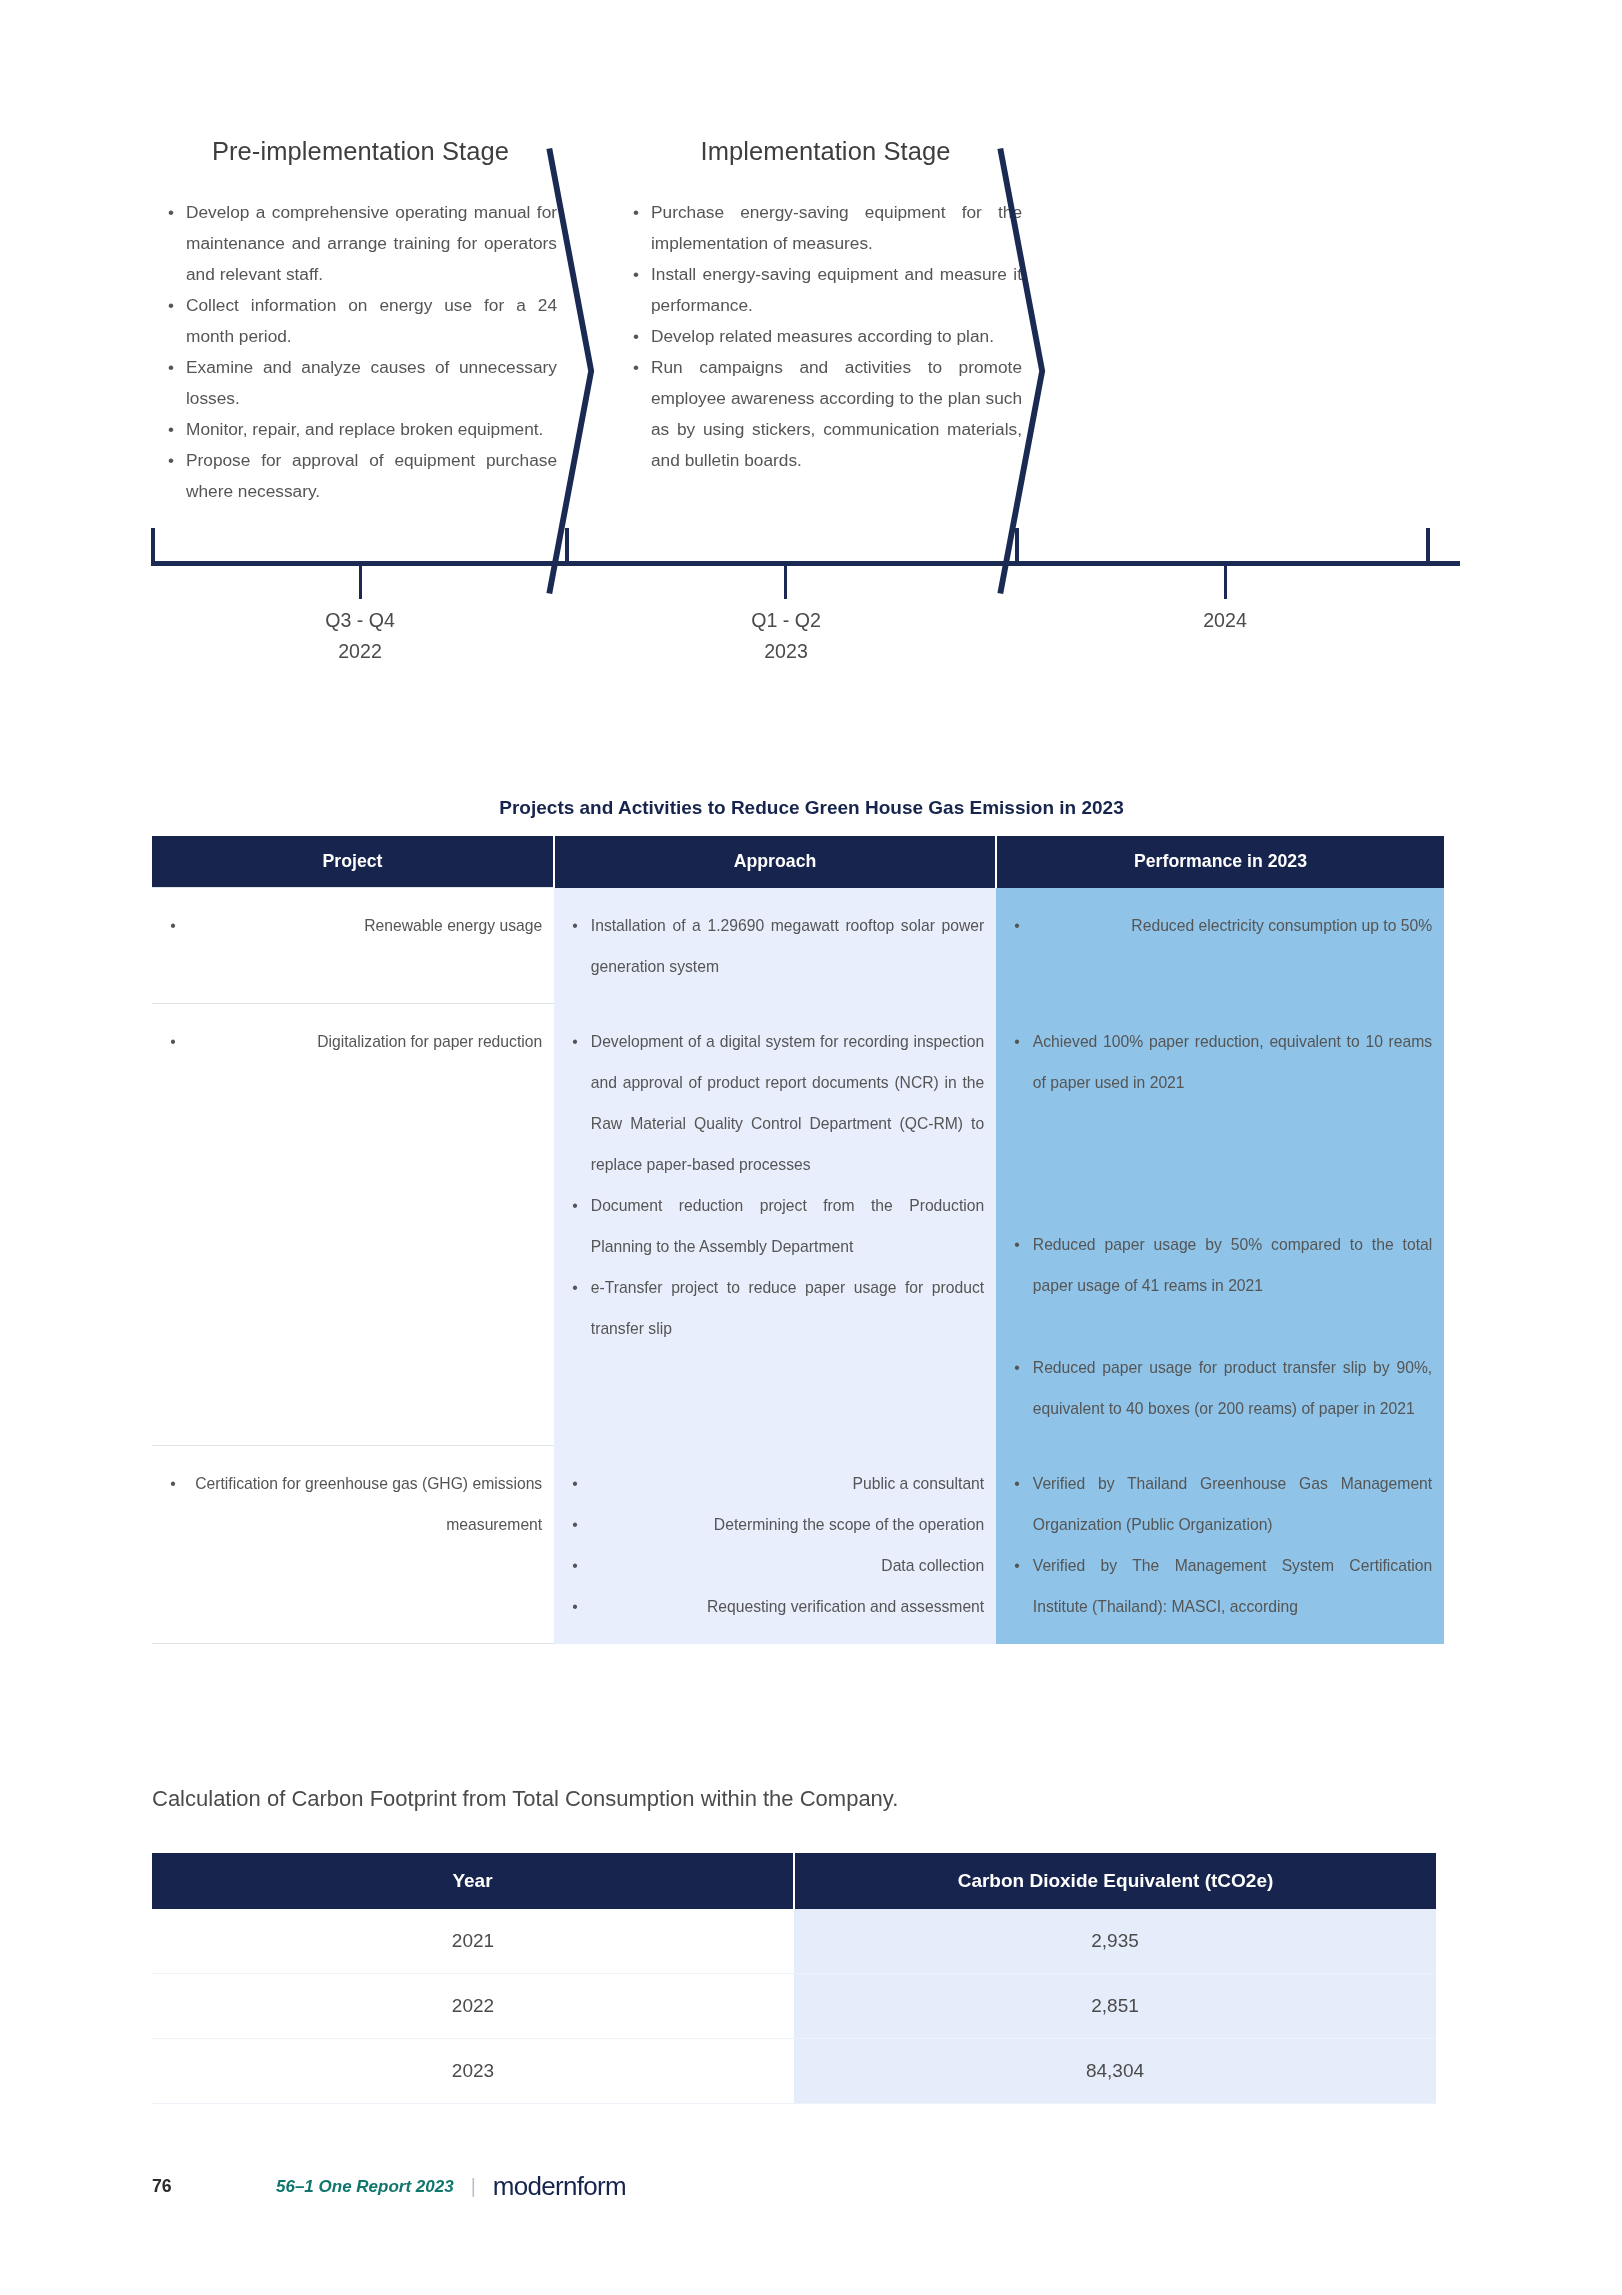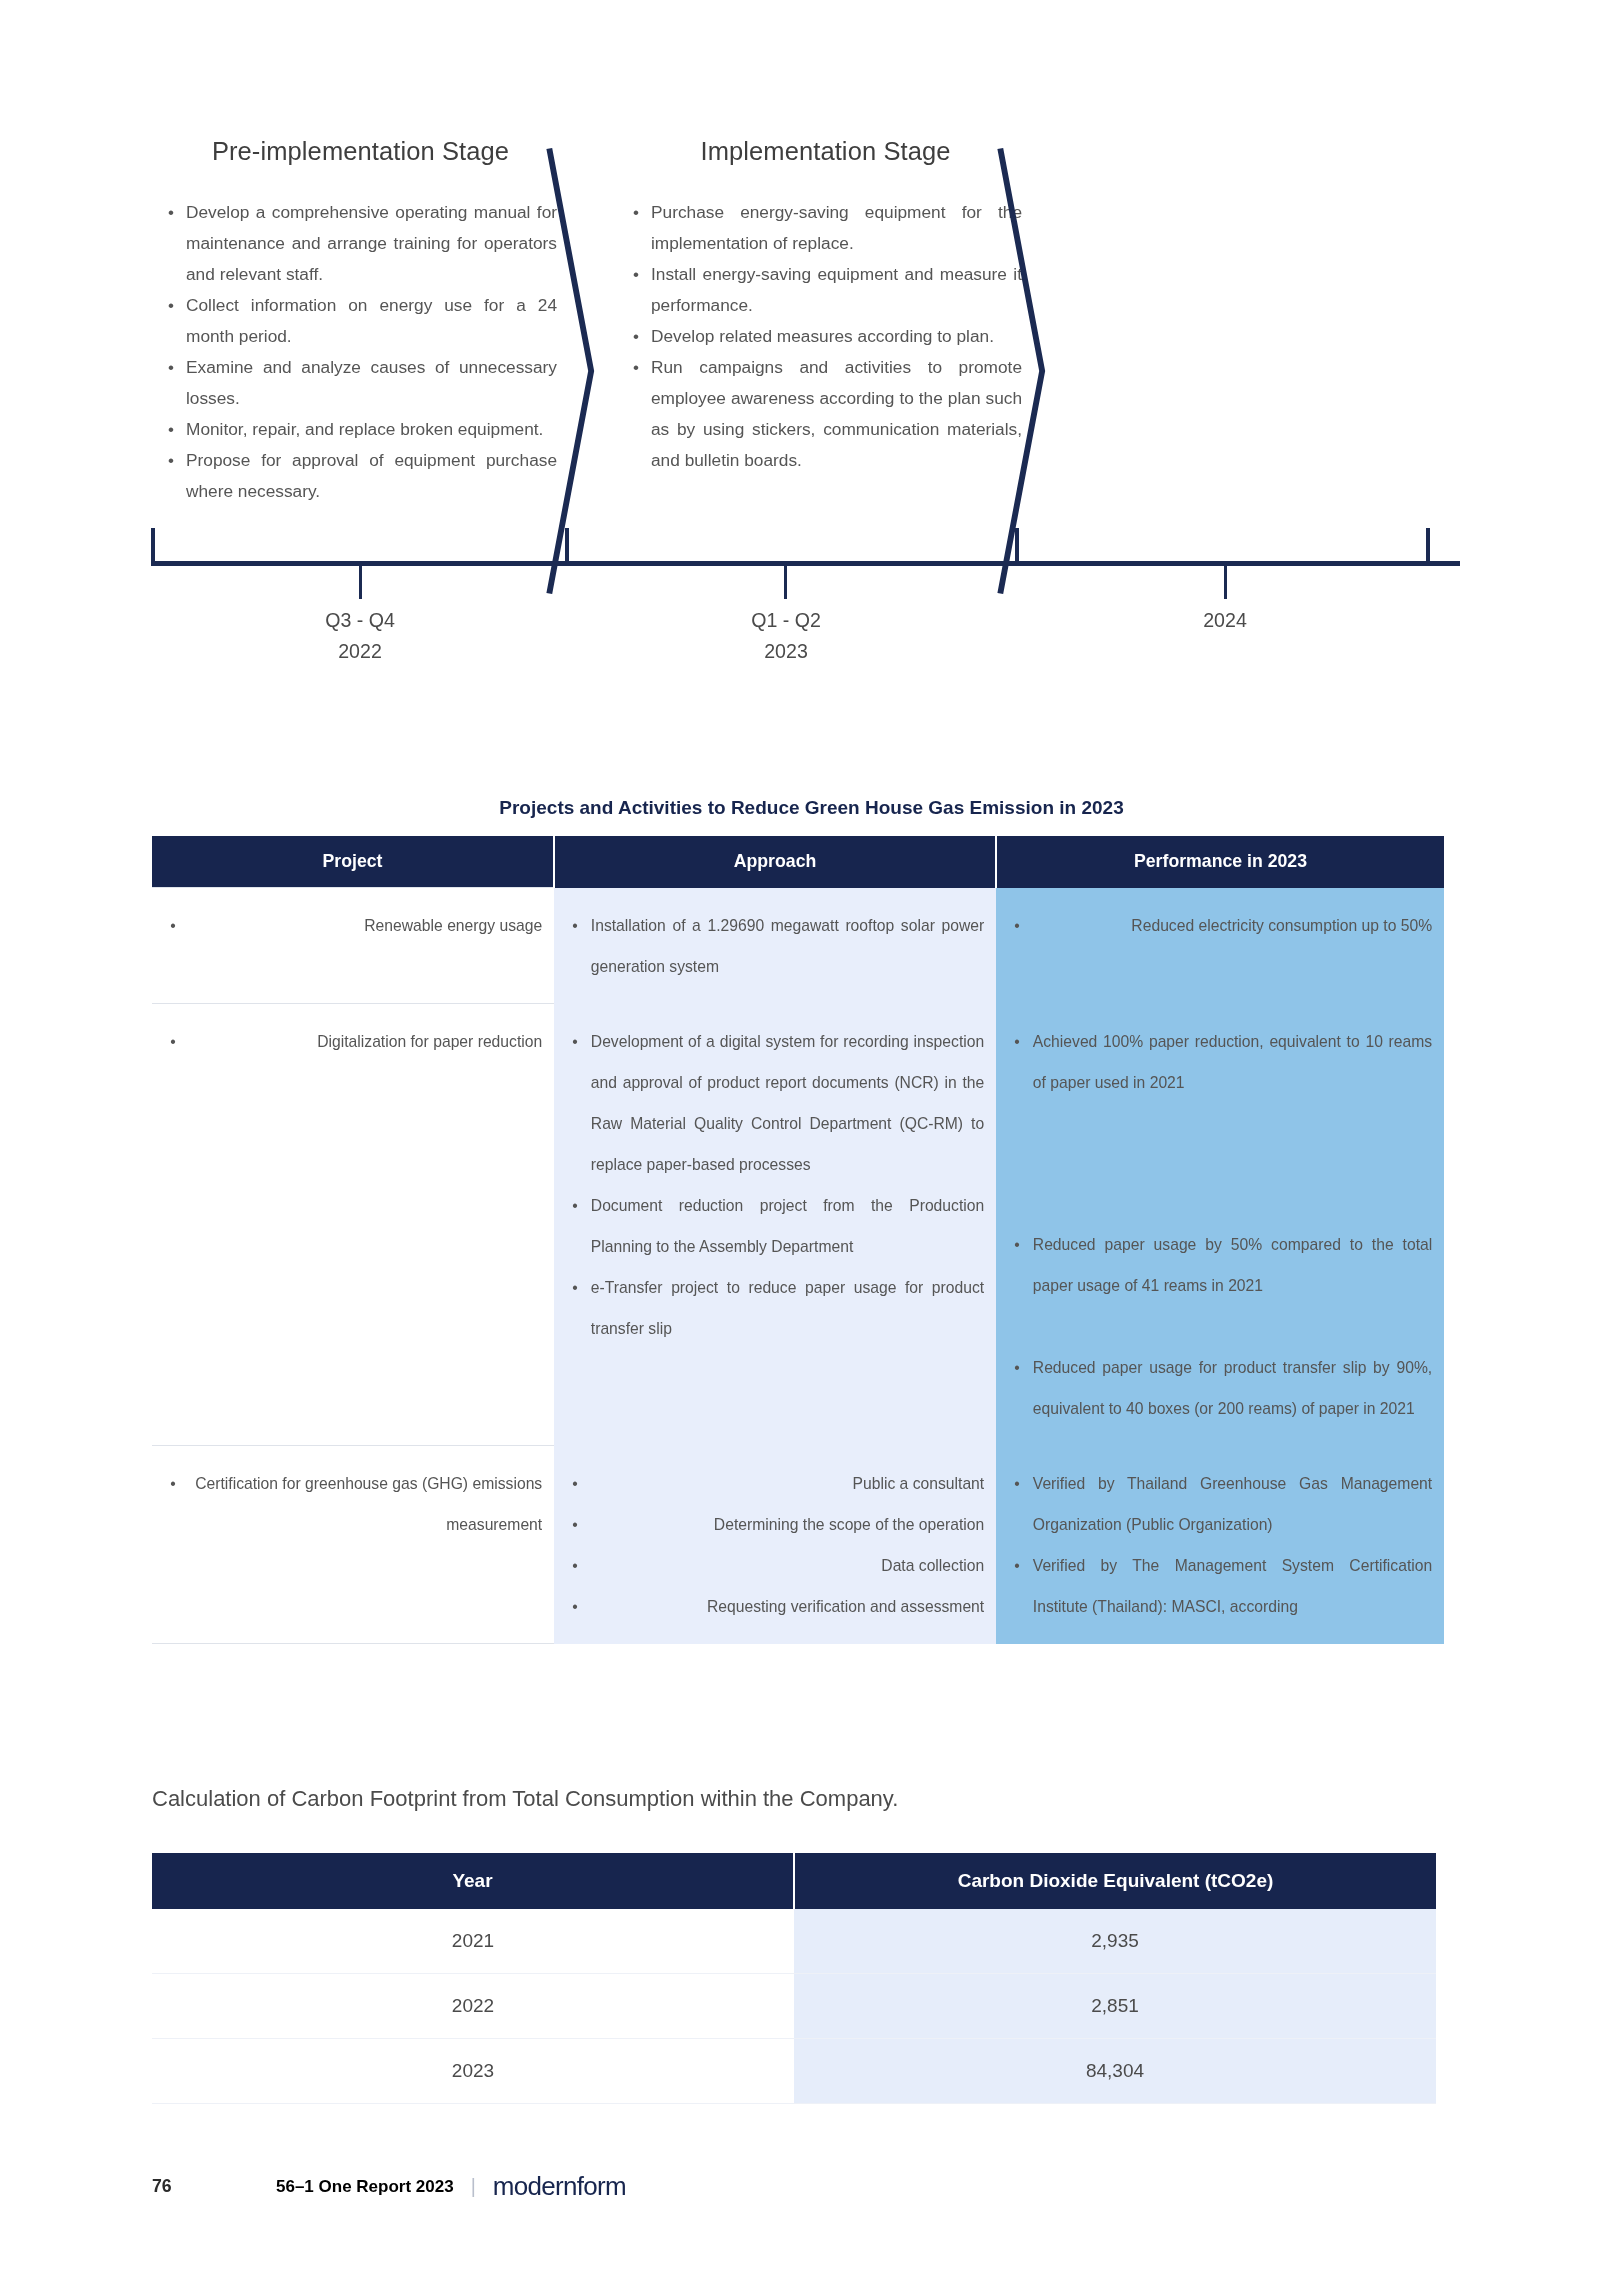--- a/index.html
+++ b/index.html
@@ -175,21 +175,21 @@
 
   
   .footer {
     position:absolute;
     left:152px; top:2171px;
     display:flex;
     align-items:center;
     gap:0px;
   }
   .pg-num { font-size:17.7px; font-weight:bold; color:#2b2b2b; width:124px; }
-  .rep-label { font-size:17px; font-weight:bold; color:#000000; }
+  .rep-label { font-size:17px; font-weight:bold; color:#0f766e;font-style:italic; }
   .f-sep { color:#b9bfcc; font-size:19.6px; margin:0 17px; }
   .brand { font-size:26px; color:#17254e; letter-spacing:-0.7px; }
 </style>
 </head>
 <body>
 
 <div class="timeline">
 
   <div class="tl-cols">
 
@@ -200,21 +200,21 @@
         <li>Collect information on energy use for a 24 month period.</li>
         <li>Examine and analyze causes of unnecessary losses.</li>
         <li>Monitor, repair, and replace broken equipment.</li>
         <li>Propose for approval of equipment purchase where necessary.</li>
       </ul>
     </div>
 
     <div class="tl-col c2">
       <div class="tl-title">Implementation Stage</div>
       <ul class="tl-list">
-        <li>Purchase energy-saving equipment for the implementation of replace.</li>
+        <li>Purchase energy-saving equipment for the implementation of measures.</li>
         <li>Install energy-saving equipment and measure it performance.</li>
         <li>Develop related measures according to plan.</li>
         <li>Run campaigns and activities to promote employee awareness according to the plan such as by using stickers, communication materials, and bulletin boards.</li>
       </ul>
     </div>
 
   </div>
 
   <div class="chev" style="left:393px; top:5.2px;">
     <svg width="59" height="458" viewBox="0 0 90 700">

